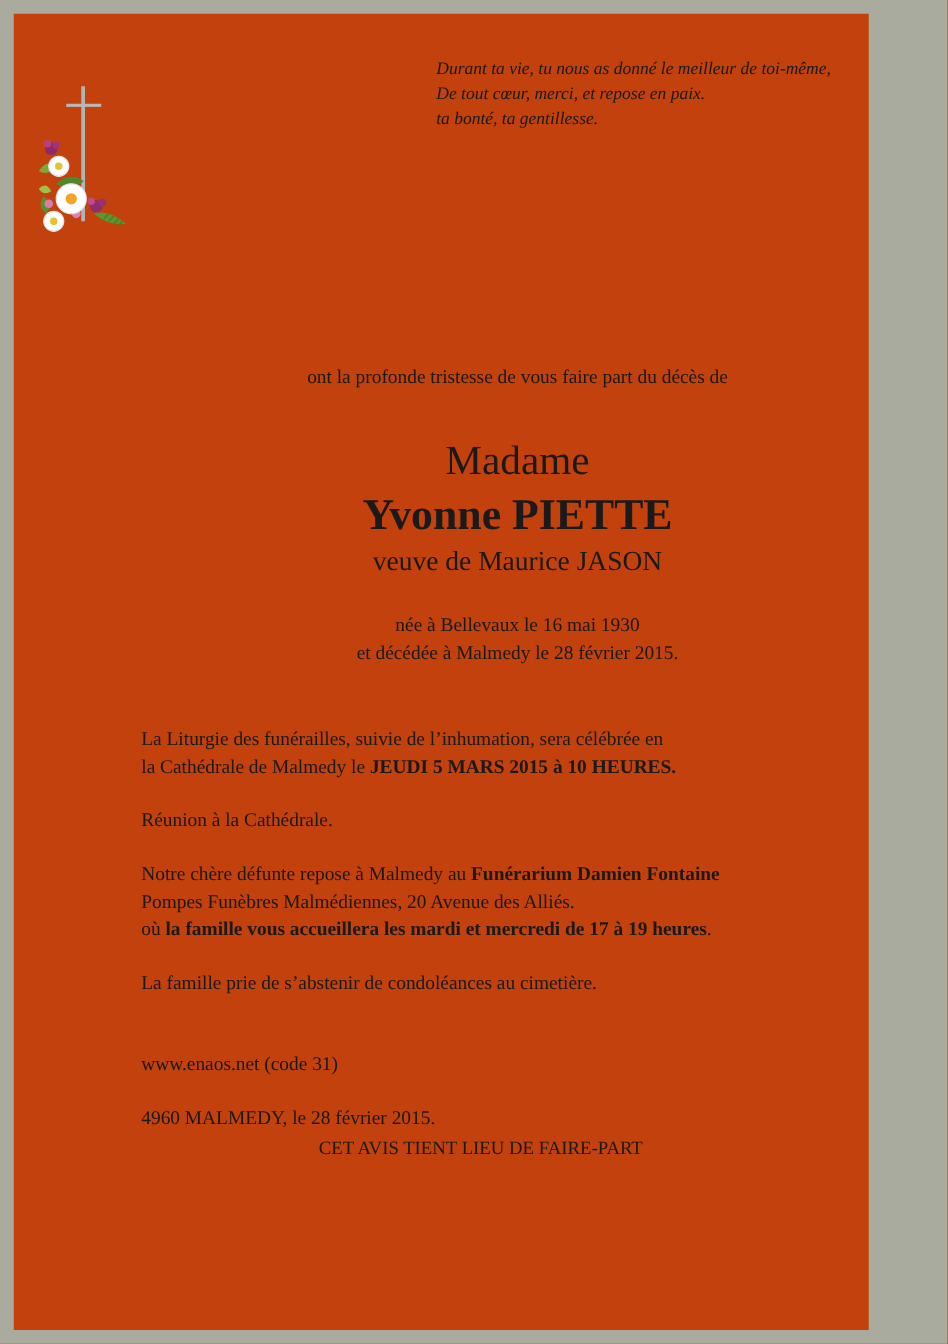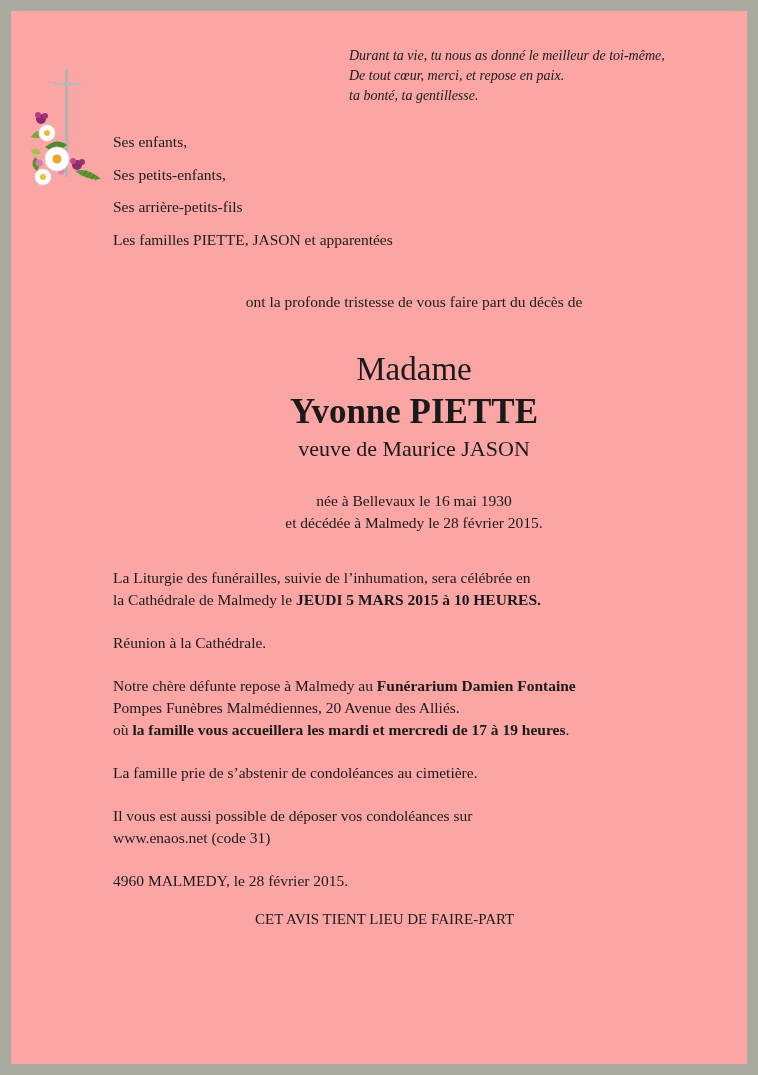--- a/index.html
+++ b/index.html
@@ -7,22 +7,22 @@
     width: 758px; height: 1075px;
     background: #a9ab9e;
     position: relative;
     overflow: hidden;
     font-family: "Liberation Serif", "DejaVu Serif", serif;
     color: #1a1a1a;
   }
   .card {
     position: absolute;
     left: 11px; top: 11px;
-    width: 736px; height: 1053px;
-    background: #fca5a5;
+    width: 684px; height: 1053px;
+    background: #c2410c;
   }
   .abs { position: absolute; white-space: nowrap; }
   .poem {
     left: 338px; top: 35px;
     font-style: italic;
     font-size: 14px;
     line-height: 20px;
   }
   .poem div { white-space: nowrap; }
   .emblem { left: 16px; top: 56px; width: 80px; height: 120px; }
@@ -39,21 +39,21 @@
   .title { top: 338px; font-size: 33px; line-height: 40px; }
   .name { top: 380px; font-size: 35px; font-weight: bold; line-height: 42px; }
   .widow { top: 424px; font-size: 22px; line-height: 28px; }
   .born { top: 479px; font-size: 15.5px; line-height: 22px; }
   .died { top: 501px; font-size: 15.5px; line-height: 22px; }
   .body {
     left: 102px; top: 556px;
     font-size: 15.5px;
     line-height: 22px;
   }
-  .body p { margin: 0 0 21px 0; white-space: nowrap; }
+  .body p { margin: 14px 0 21px 0; white-space: nowrap; }
   .body b { font-weight: bold; }
   .notice {
     left: 244px; top: 900px;
     font-size: 15px;
   }
   .footer {
     left: 248px; top: 1018px;
     font-size: 12.5px; font-style: italic;
   }
 </style>
@@ -98,26 +98,20 @@
         <circle r="12" fill="#ffffff" stroke="#e3e3e3"></circle>
         <circle r="4.5" fill="#f0a529"></circle>
       </g>
       <g transform="translate(16 110)">
         <circle r="8" fill="#ffffff" stroke="#e3e3e3"></circle>
         <circle r="3" fill="#e8c132"></circle>
       </g>
     </svg>
   </div>
 
-  <div class="abs family">
-    <div>Ses enfants,</div>
-    <div>Ses petits-enfants,</div>
-    <div>Ses arrière-petits-fils</div>
-    <div>Les familles PIETTE, JASON et apparentées</div>
-  </div>
 
   <div class="abs announce">ont la profonde tristesse de vous faire part du décès de</div>
 
   <div class="abs center-block title">Madame</div>
   <div class="abs center-block name">Yvonne PIETTE</div>
   <div class="abs center-block widow">veuve de Maurice JASON</div>
   <div class="abs center-block born">née à Bellevaux le 16 mai 1930</div>
   <div class="abs center-block died">et décédée à Malmedy le 28 février 2015.</div>
 
   <div class="abs body">
@@ -126,21 +120,21 @@
       <span>la Cathédrale de Malmedy le </span><b>JEUDI 5 MARS 2015 à 10 HEURES.</b>
     </p>
     <p>Réunion à la Cathédrale.</p>
     <p>
       <span>Notre chère défunte repose à Malmedy au </span><b>Funérarium Damien Fontaine</b><br>
       <span>Pompes Funèbres Malmédiennes, 20 Avenue des Alliés.</span><br>
       <span>où </span><b>la famille vous accueillera les mardi et mercredi de 17 à 19 heures</b><span>.</span>
     </p>
     <p>La famille prie de s’abstenir de condoléances au cimetière.</p>
     <p>
-      <span>Il vous est aussi possible de déposer vos condoléances sur</span><br>
+      <br>
       <span>www.enaos.net (code 31)</span>
     </p>
     <p>4960 MALMEDY, le 28 février 2015.</p>
   </div>
 
   <div class="abs notice">CET AVIS TIENT LIEU DE FAIRE-PART</div>
 
 </div>
 
 </body></html>

